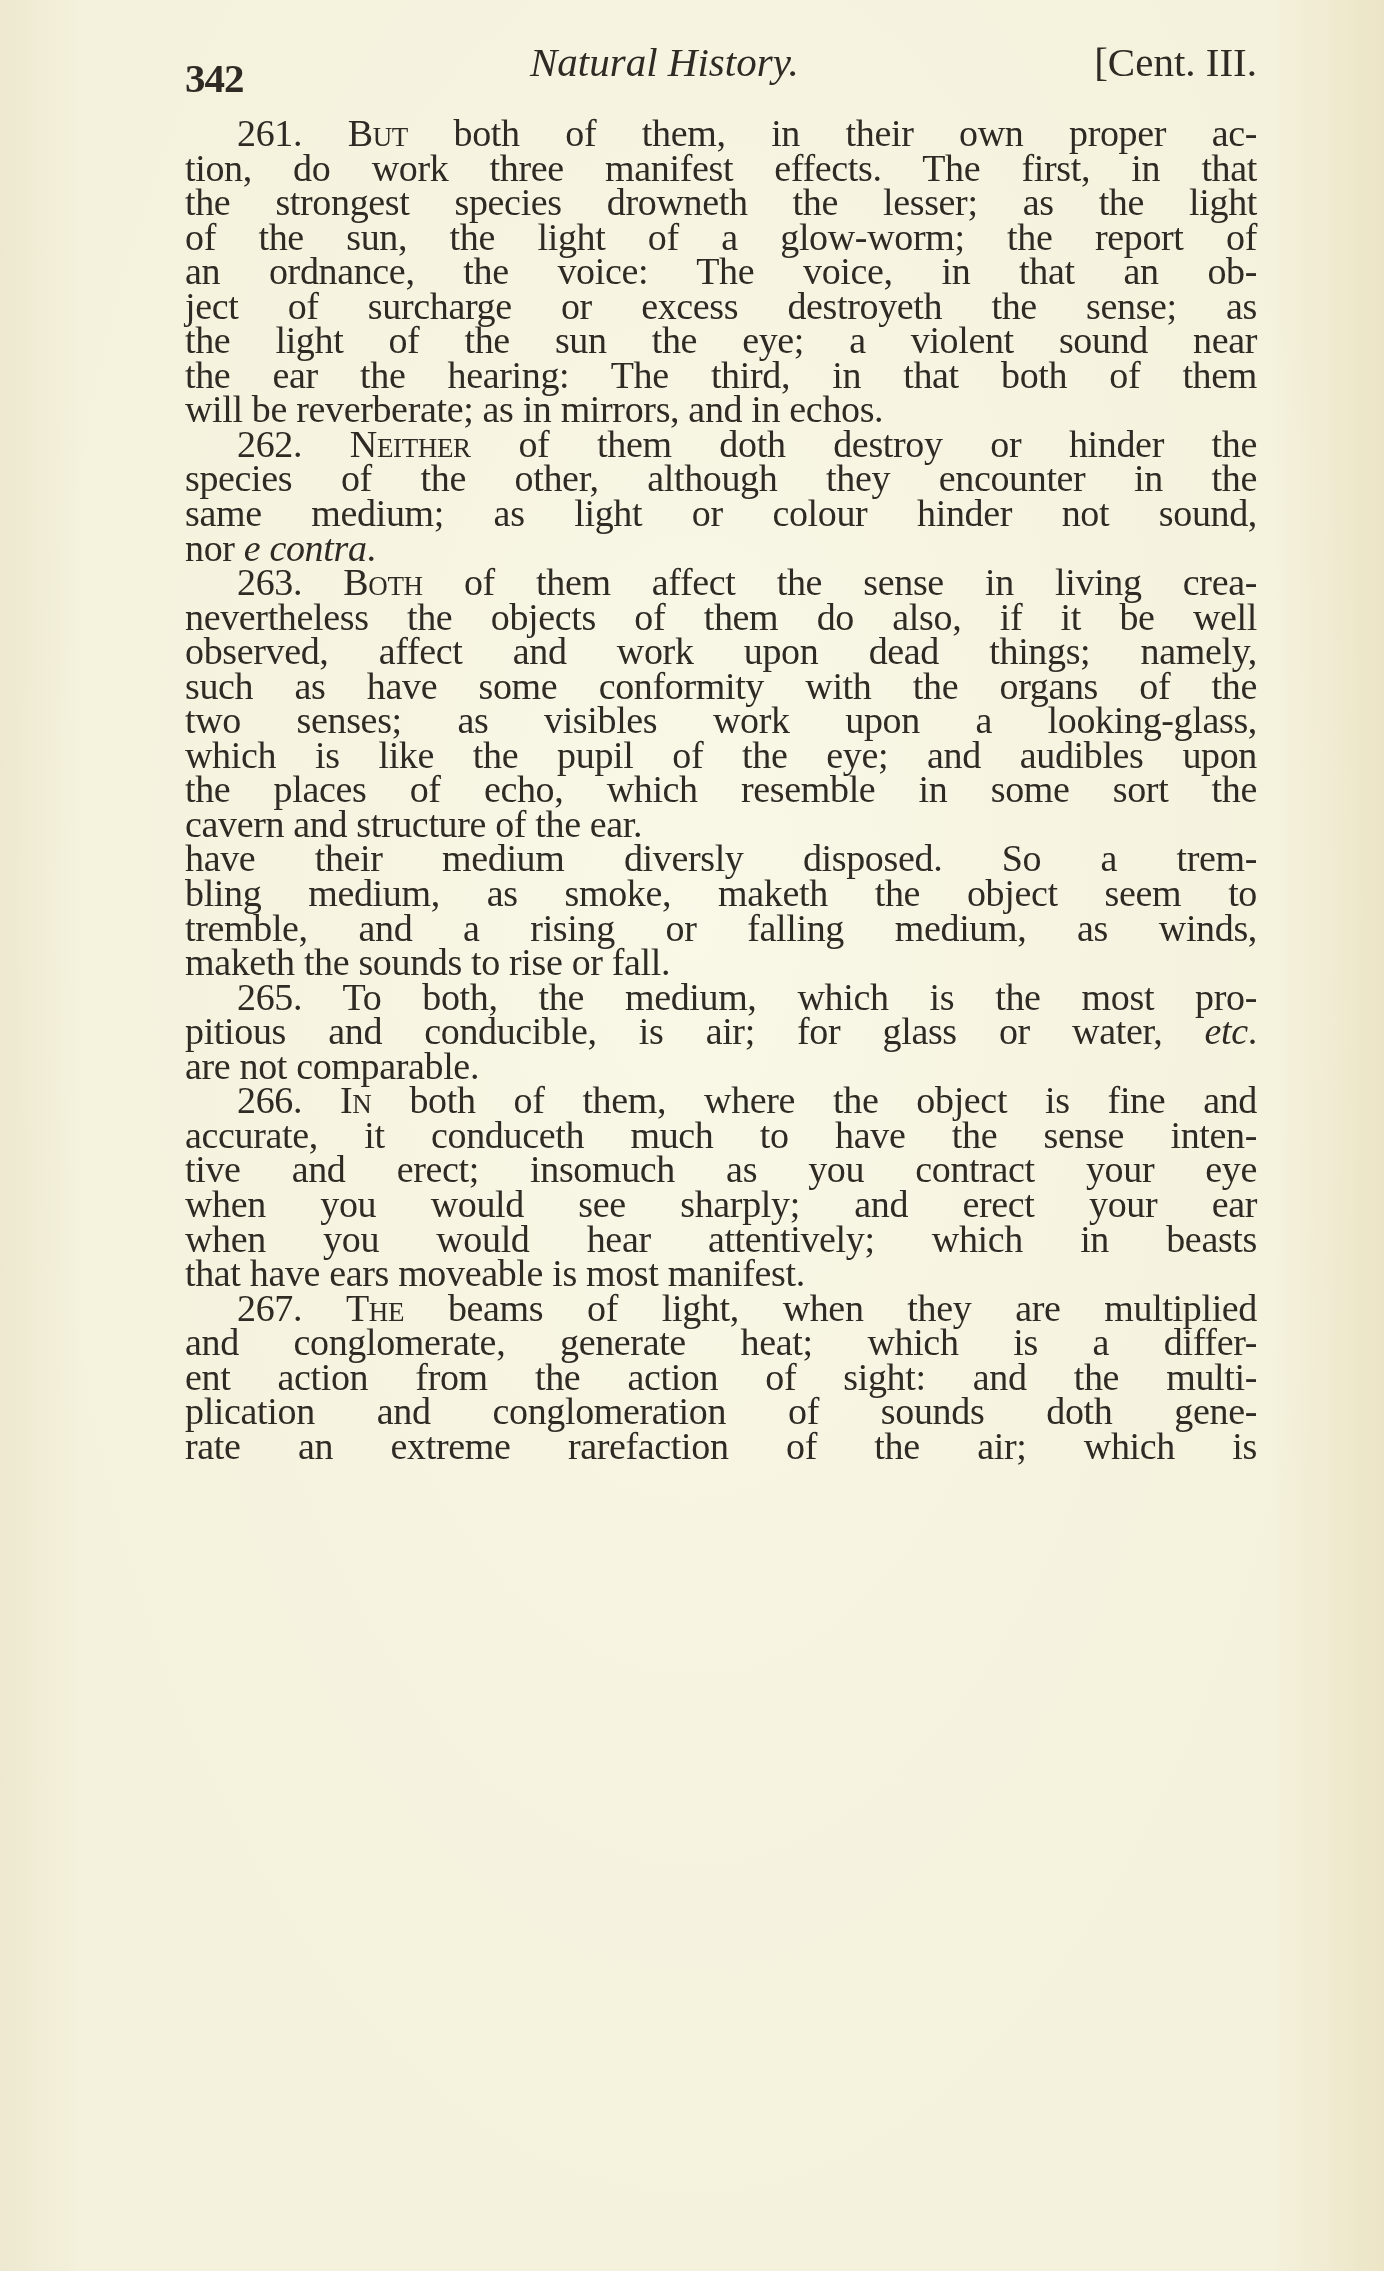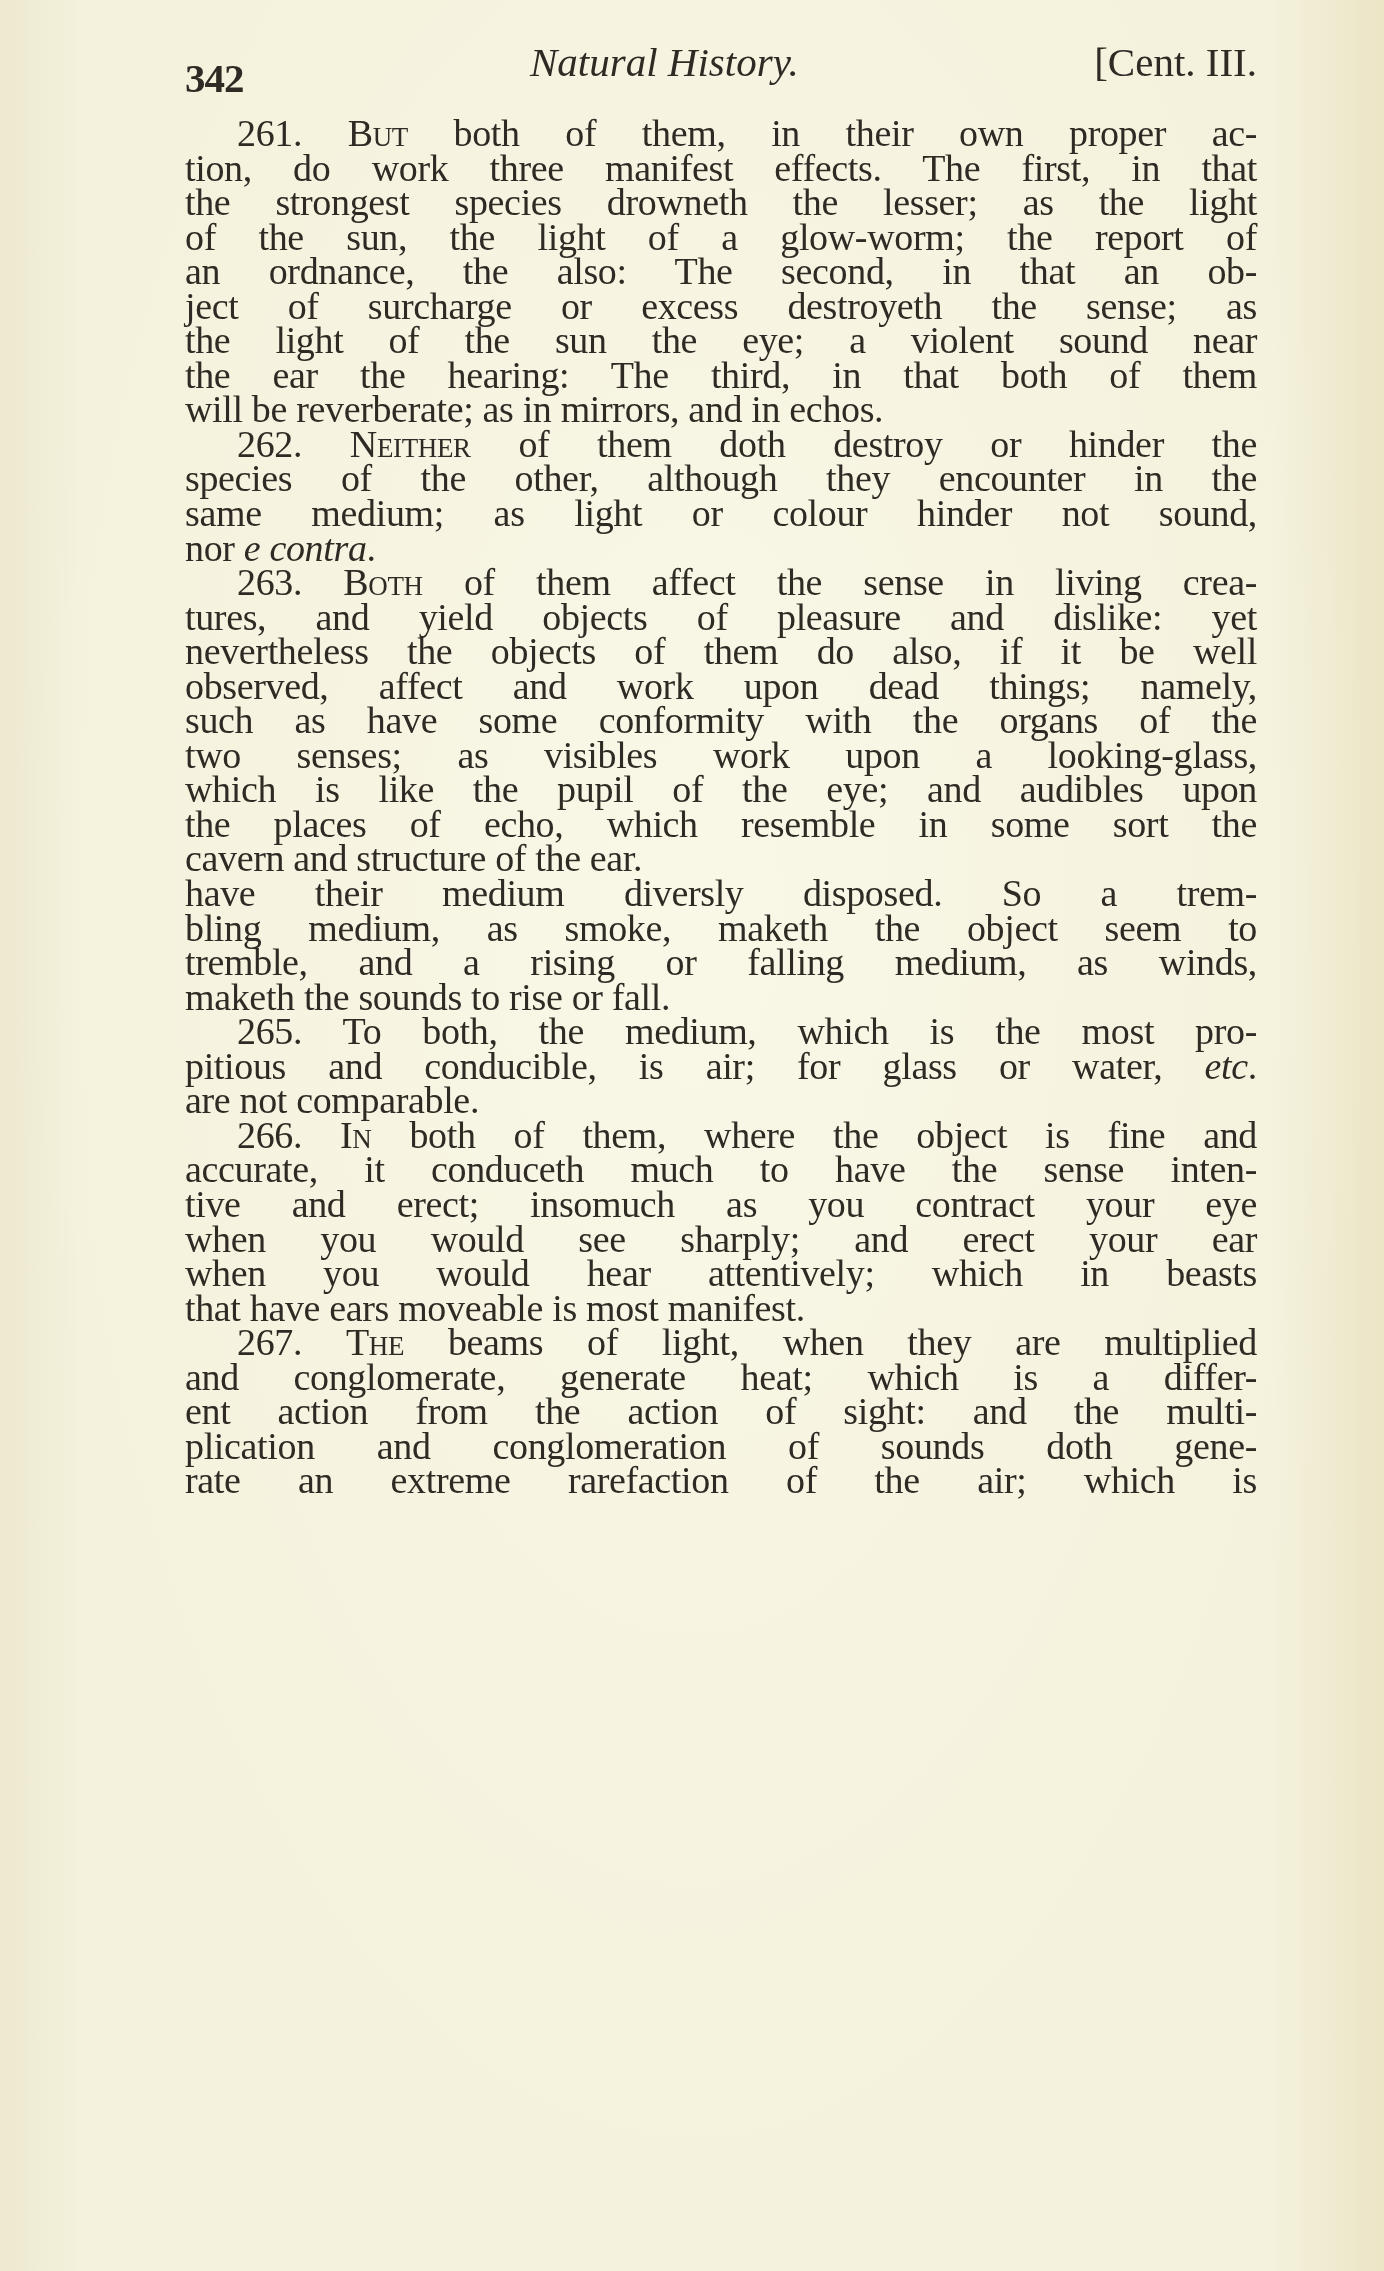--- a/index.html
+++ b/index.html
@@ -93,37 +93,36 @@
     <span class="rh-section">[Cent. III.</span>
   </div>
 
   <div class="body">
 
     <div>
       <div class="line indent"><span class="pnum">261.</span> <span class="sc">But</span><span> both of them, in their own proper ac-</span></div>
       <div class="line">tion, do work three manifest effects. The first, in that</div>
       <div class="line">the strongest species drowneth the lesser; as the light</div>
       <div class="line">of the sun, the light of a glow-worm; the report of</div>
-      <div class="line">an ordnance, the also: The second, in that an ob-</div>
+      <div class="line">an ordnance, the voice: The voice, in that an ob-</div>
       <div class="line">ject of surcharge or excess destroyeth the sense; as</div>
       <div class="line">the light of the sun the eye; a violent sound near</div>
       <div class="line">the ear the hearing: The third, in that both of them</div>
       <div class="line last">will be reverberate; as in mirrors, and in echos.</div>
     </div>
 
     <div>
       <div class="line indent"><span class="pnum">262.</span> <span class="sc">Neither</span><span> of them doth destroy or hinder the</span></div>
       <div class="line">species of the other, although they encounter in the</div>
       <div class="line">same medium; as light or colour hinder not sound,</div>
       <div class="line last"><span>nor </span><span class="it">e contra</span><span>.</span></div>
     </div>
 
     <div>
       <div class="line indent"><span class="pnum">263.</span> <span class="sc">Both</span><span> of them affect the sense in living crea-</span></div>
-      <div class="line">tures, and yield objects of pleasure and dislike: yet</div>
       <div class="line">nevertheless the objects of them do also, if it be well</div>
       <div class="line">observed, affect and work upon dead things; namely,</div>
       <div class="line">such as have some conformity with the organs of the</div>
       <div class="line">two senses; as visibles work upon a looking-glass,</div>
       <div class="line">which is like the pupil of the eye; and audibles upon</div>
       <div class="line">the places of echo, which resemble in some sort the</div>
       <div class="line last">cavern and structure of the ear.</div>
     </div>
 
     <div>

